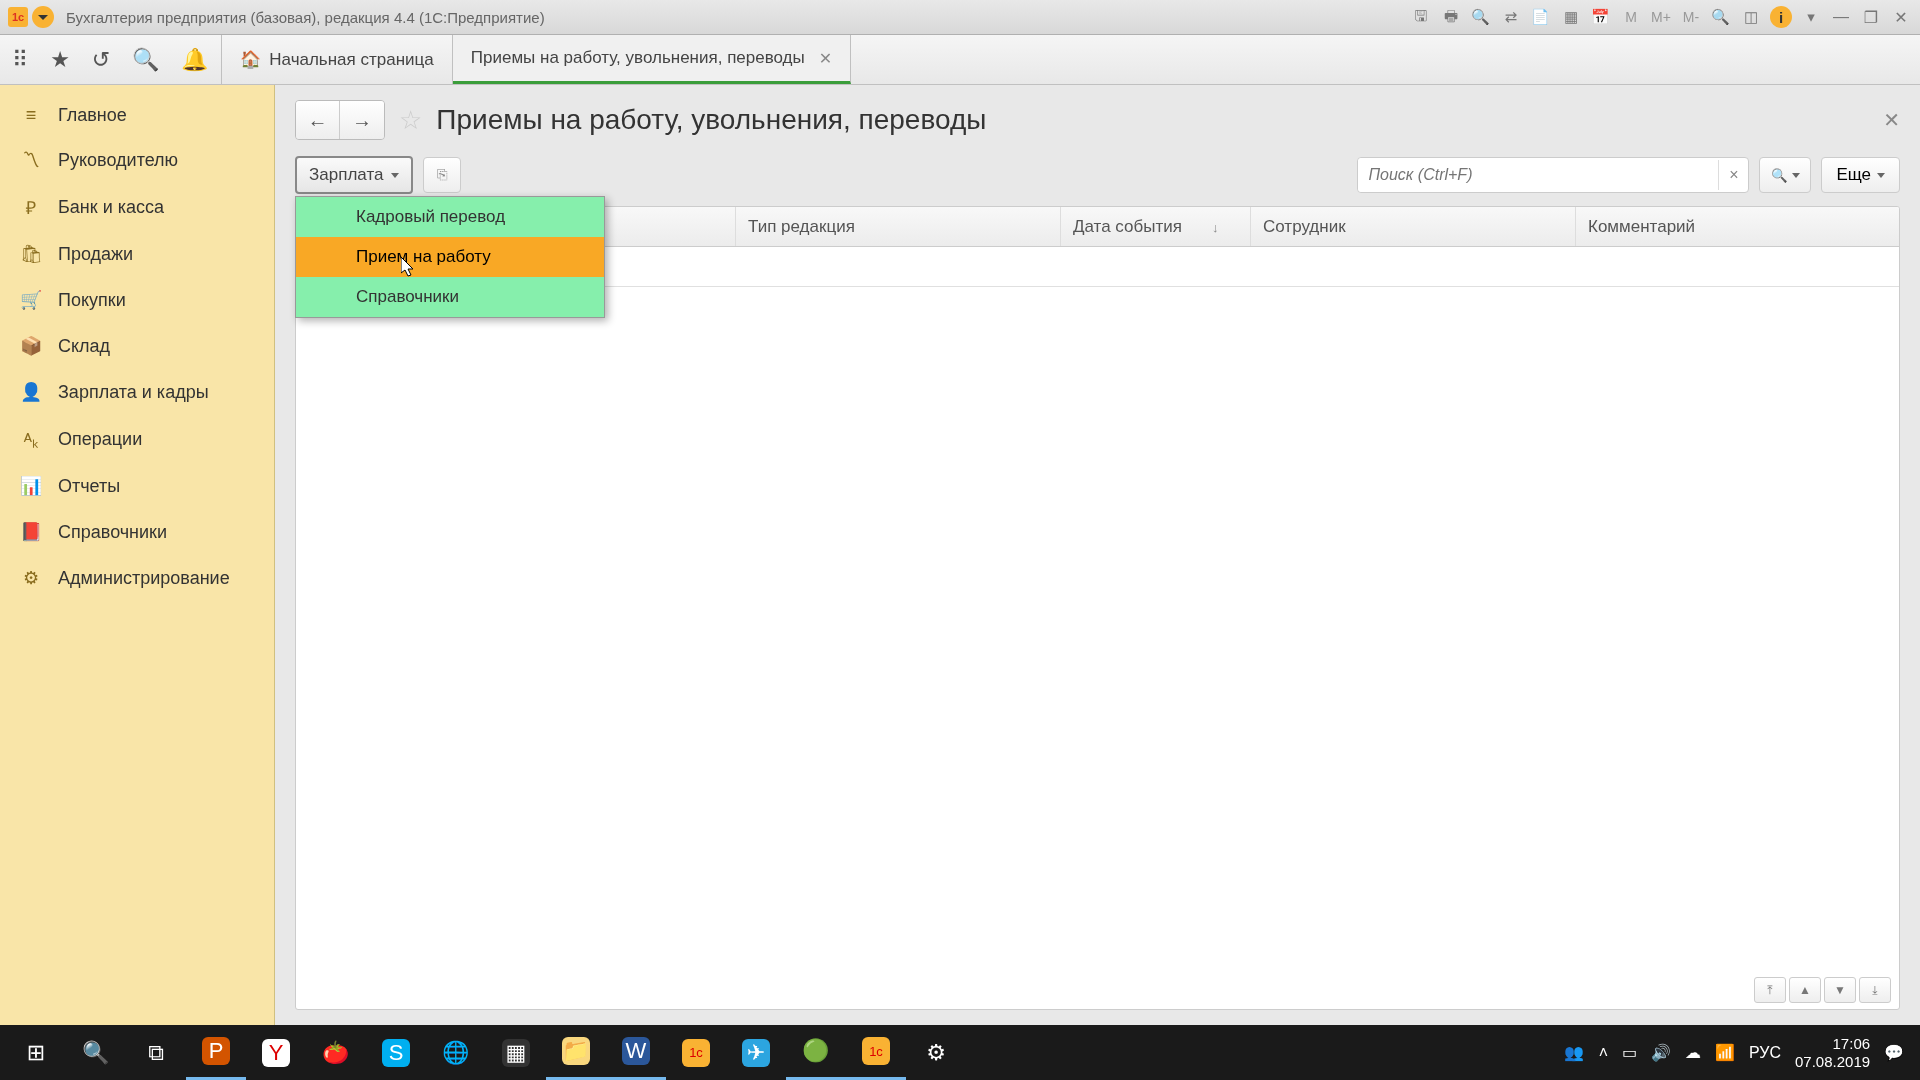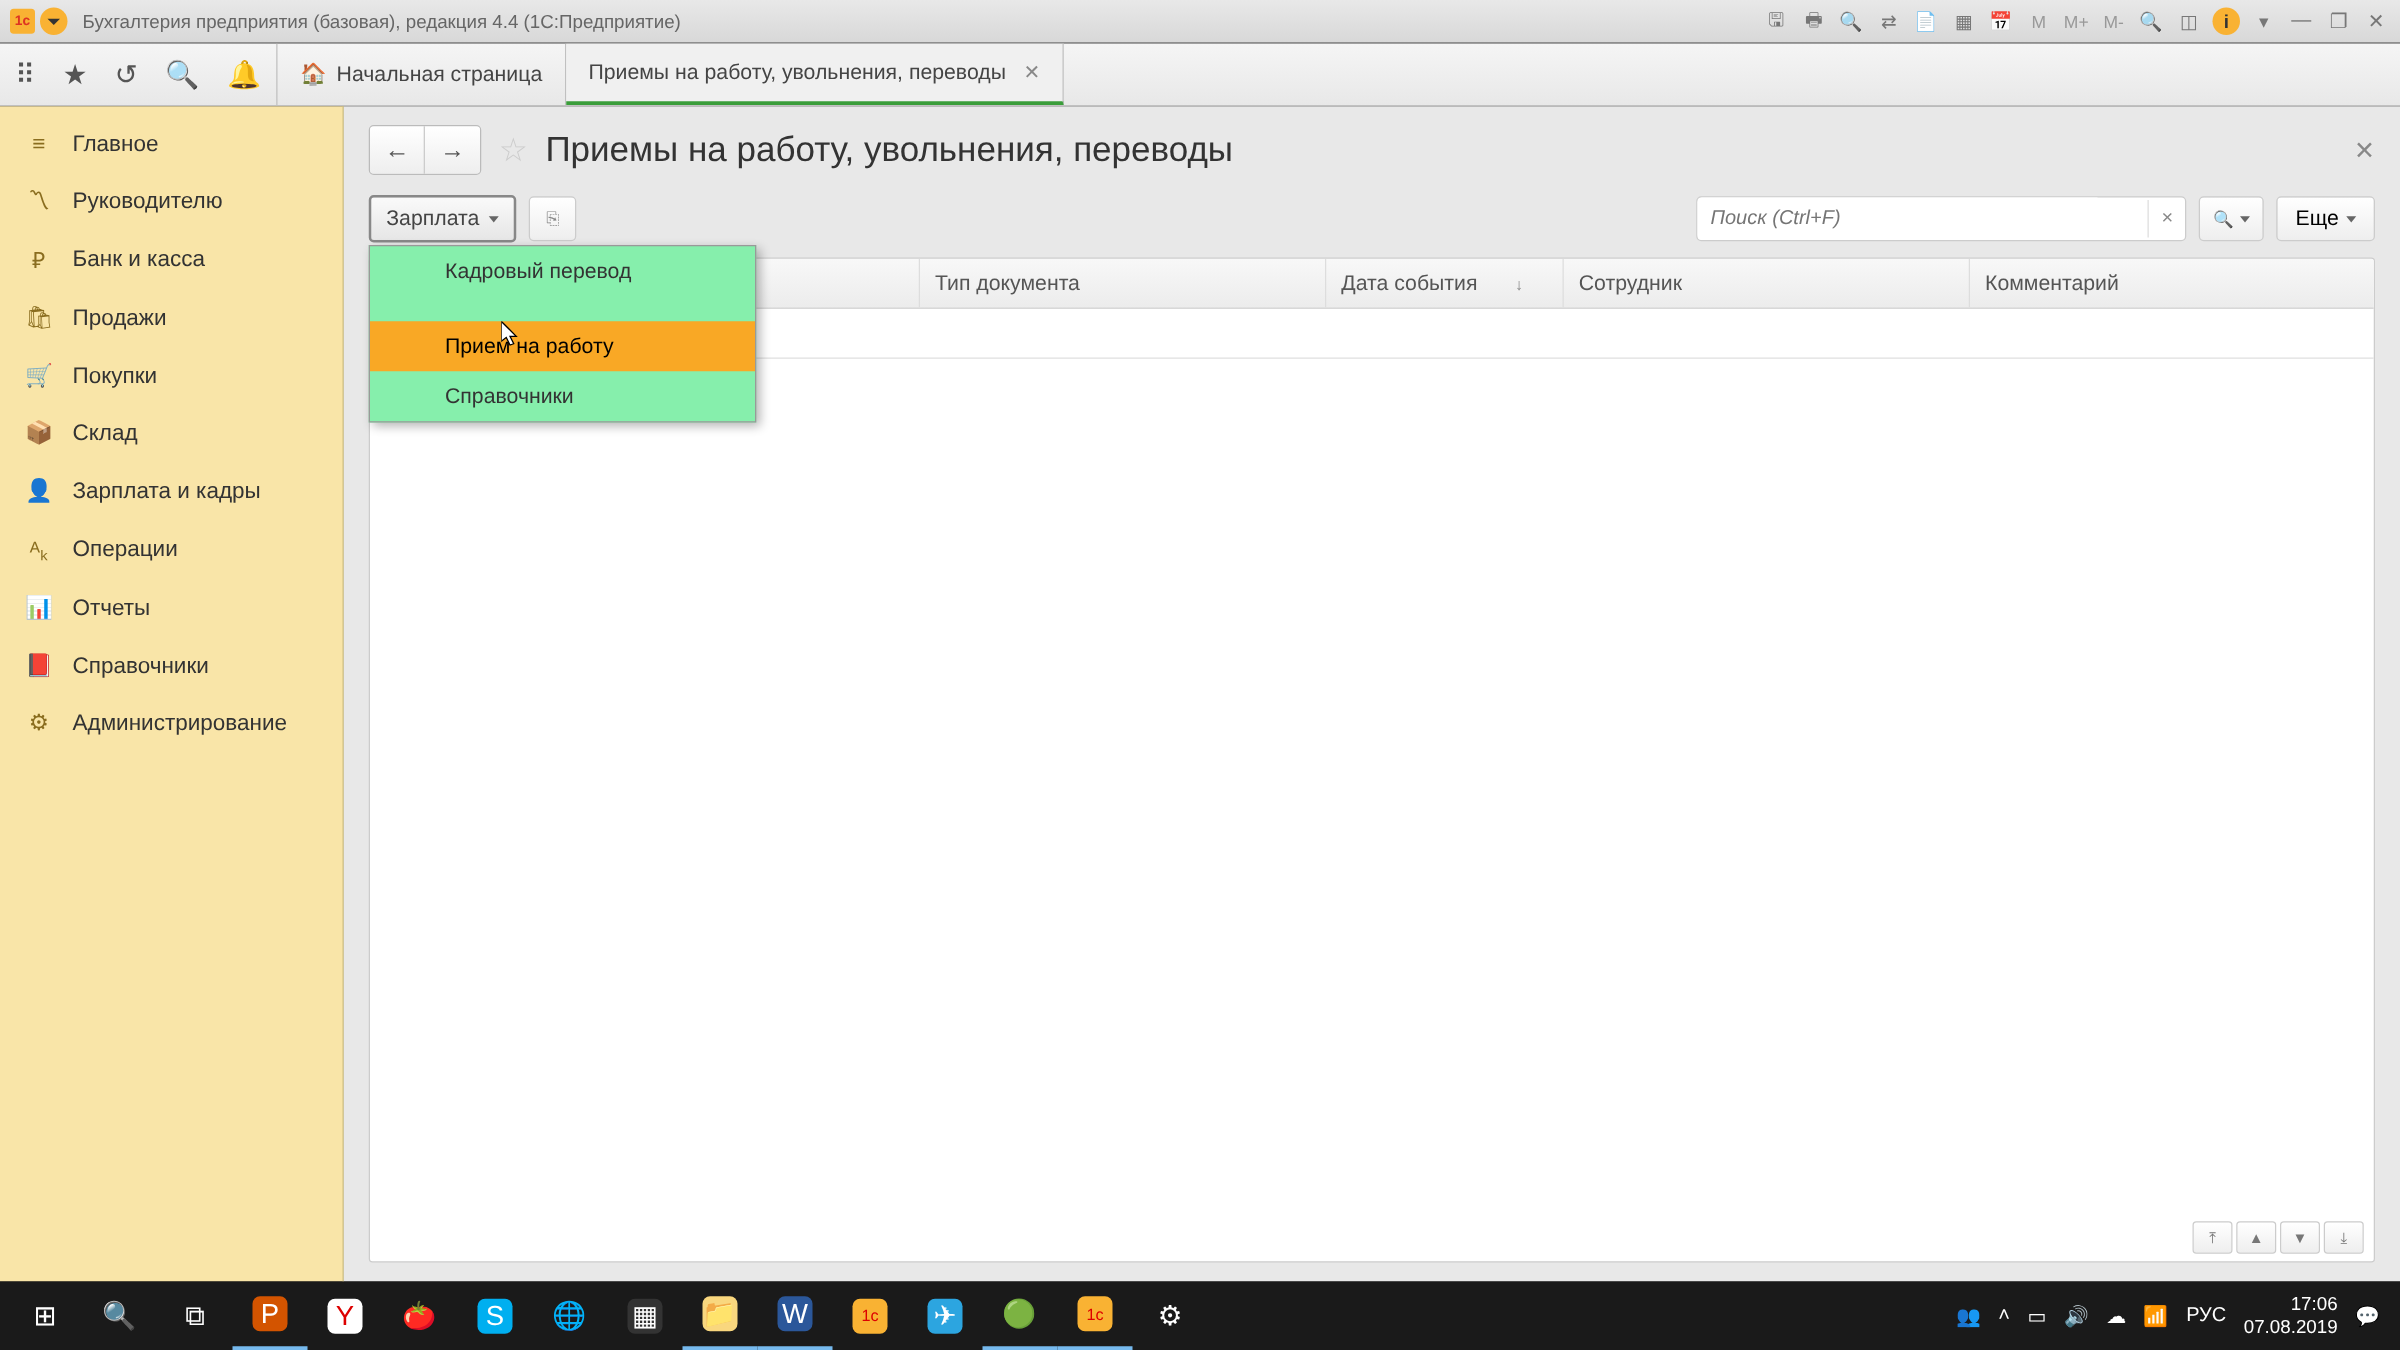--- a/index.html
+++ b/index.html
@@ -53,21 +53,21 @@
 .search-input { width: 320px; padding: 8px 10px; border: none; font-size: 16px; outline: none; font-style: italic; color: #999; border-radius: 4px 0 0 4px; }
 .search-clear { width: 30px; text-align: center; color: #888; cursor: pointer; border-left: 1px solid #ddd; padding: 6px 0; }
 .search-btn { width: 52px; height: 36px; border: 1px solid #ccc; background: linear-gradient(#fff,#eee); border-radius: 4px; display: flex; align-items: center; justify-content: center; color: #4a7bcc; cursor: pointer; gap: 4px; }
 .search-btn::after { content: ""; border-left: 4px solid transparent; border-right: 4px solid transparent; border-top: 5px solid #666; }
 .more-btn { padding: 7px 14px; border: 1px solid #ccc; background: linear-gradient(#fff,#eee); border-radius: 4px; font-size: 17px; cursor: pointer; display: flex; align-items: center; gap: 6px; justify-content: flex-end; }
 .more-btn::after { content: ""; border-left: 4px solid transparent; border-right: 4px solid transparent; border-top: 5px solid #666; }
 
 
 .dropdown { position: absolute; top: 40px; left: 0; width: 310px; background: #86efac; border: 1px solid #999; box-shadow: 3px 3px 8px rgba(0,0,0,0.3); z-index: 100; }
 .dropdown-item { padding: 10px 16px 10px 60px; font-size: 17px; color: #333; cursor: pointer; }
-.dropdown-item.highlighted { background: #f9a825; color: #000; margin-top: 20px; }
+.dropdown-item.highlighted { background: #f9a825; color: #000; }
 
 
 .table-wrap { flex: 1; background: #fff; border: 1px solid #ccc; border-radius: 3px; overflow: hidden; position: relative; }
 .table-header { display: flex; background: linear-gradient(#f8f8f8,#ececec); border-bottom: 1px solid #ccc; height: 40px; }
 .th { padding: 10px 12px; font-size: 17px; color: #555; border-right: 1px solid #ddd; }
 .th:last-child { border-right: none; }
 .th .sort { font-size: 13px; color: #888; margin-left: 30px; }
 .table-body { height: 40px; border-bottom: 1px solid #e0e0e0; }
 
 .table-nav { position: absolute; bottom: 6px; right: 8px; display: flex; gap: 3px; }
@@ -216,21 +216,21 @@
       <button class="search-btn">🔍</button>
       <button class="more-btn">
           <span>Еще</span>
         </button>
     </div>
 
     <div class="table-wrap">
       <div class="table-header">
         <div class="th" style="width:210px"></div>
         <div class="th" style="width:230px"></div>
-        <div class="th" style="width:325px">Тип документа</div>
+        <div class="th" style="width:325px">Тип редакция</div>
         <div class="th" style="width:190px"><span>Дата события</span><span class="sort">↓</span></div>
         <div class="th" style="width:325px">Сотрудник</div>
         <div class="th" style="flex:1">Комментарий</div>
       </div>
       <div class="table-body"></div>
       <div class="table-nav">
         <button>⤒</button>
         <button>▲</button>
         <button>▼</button>
         <button>⤓</button>

